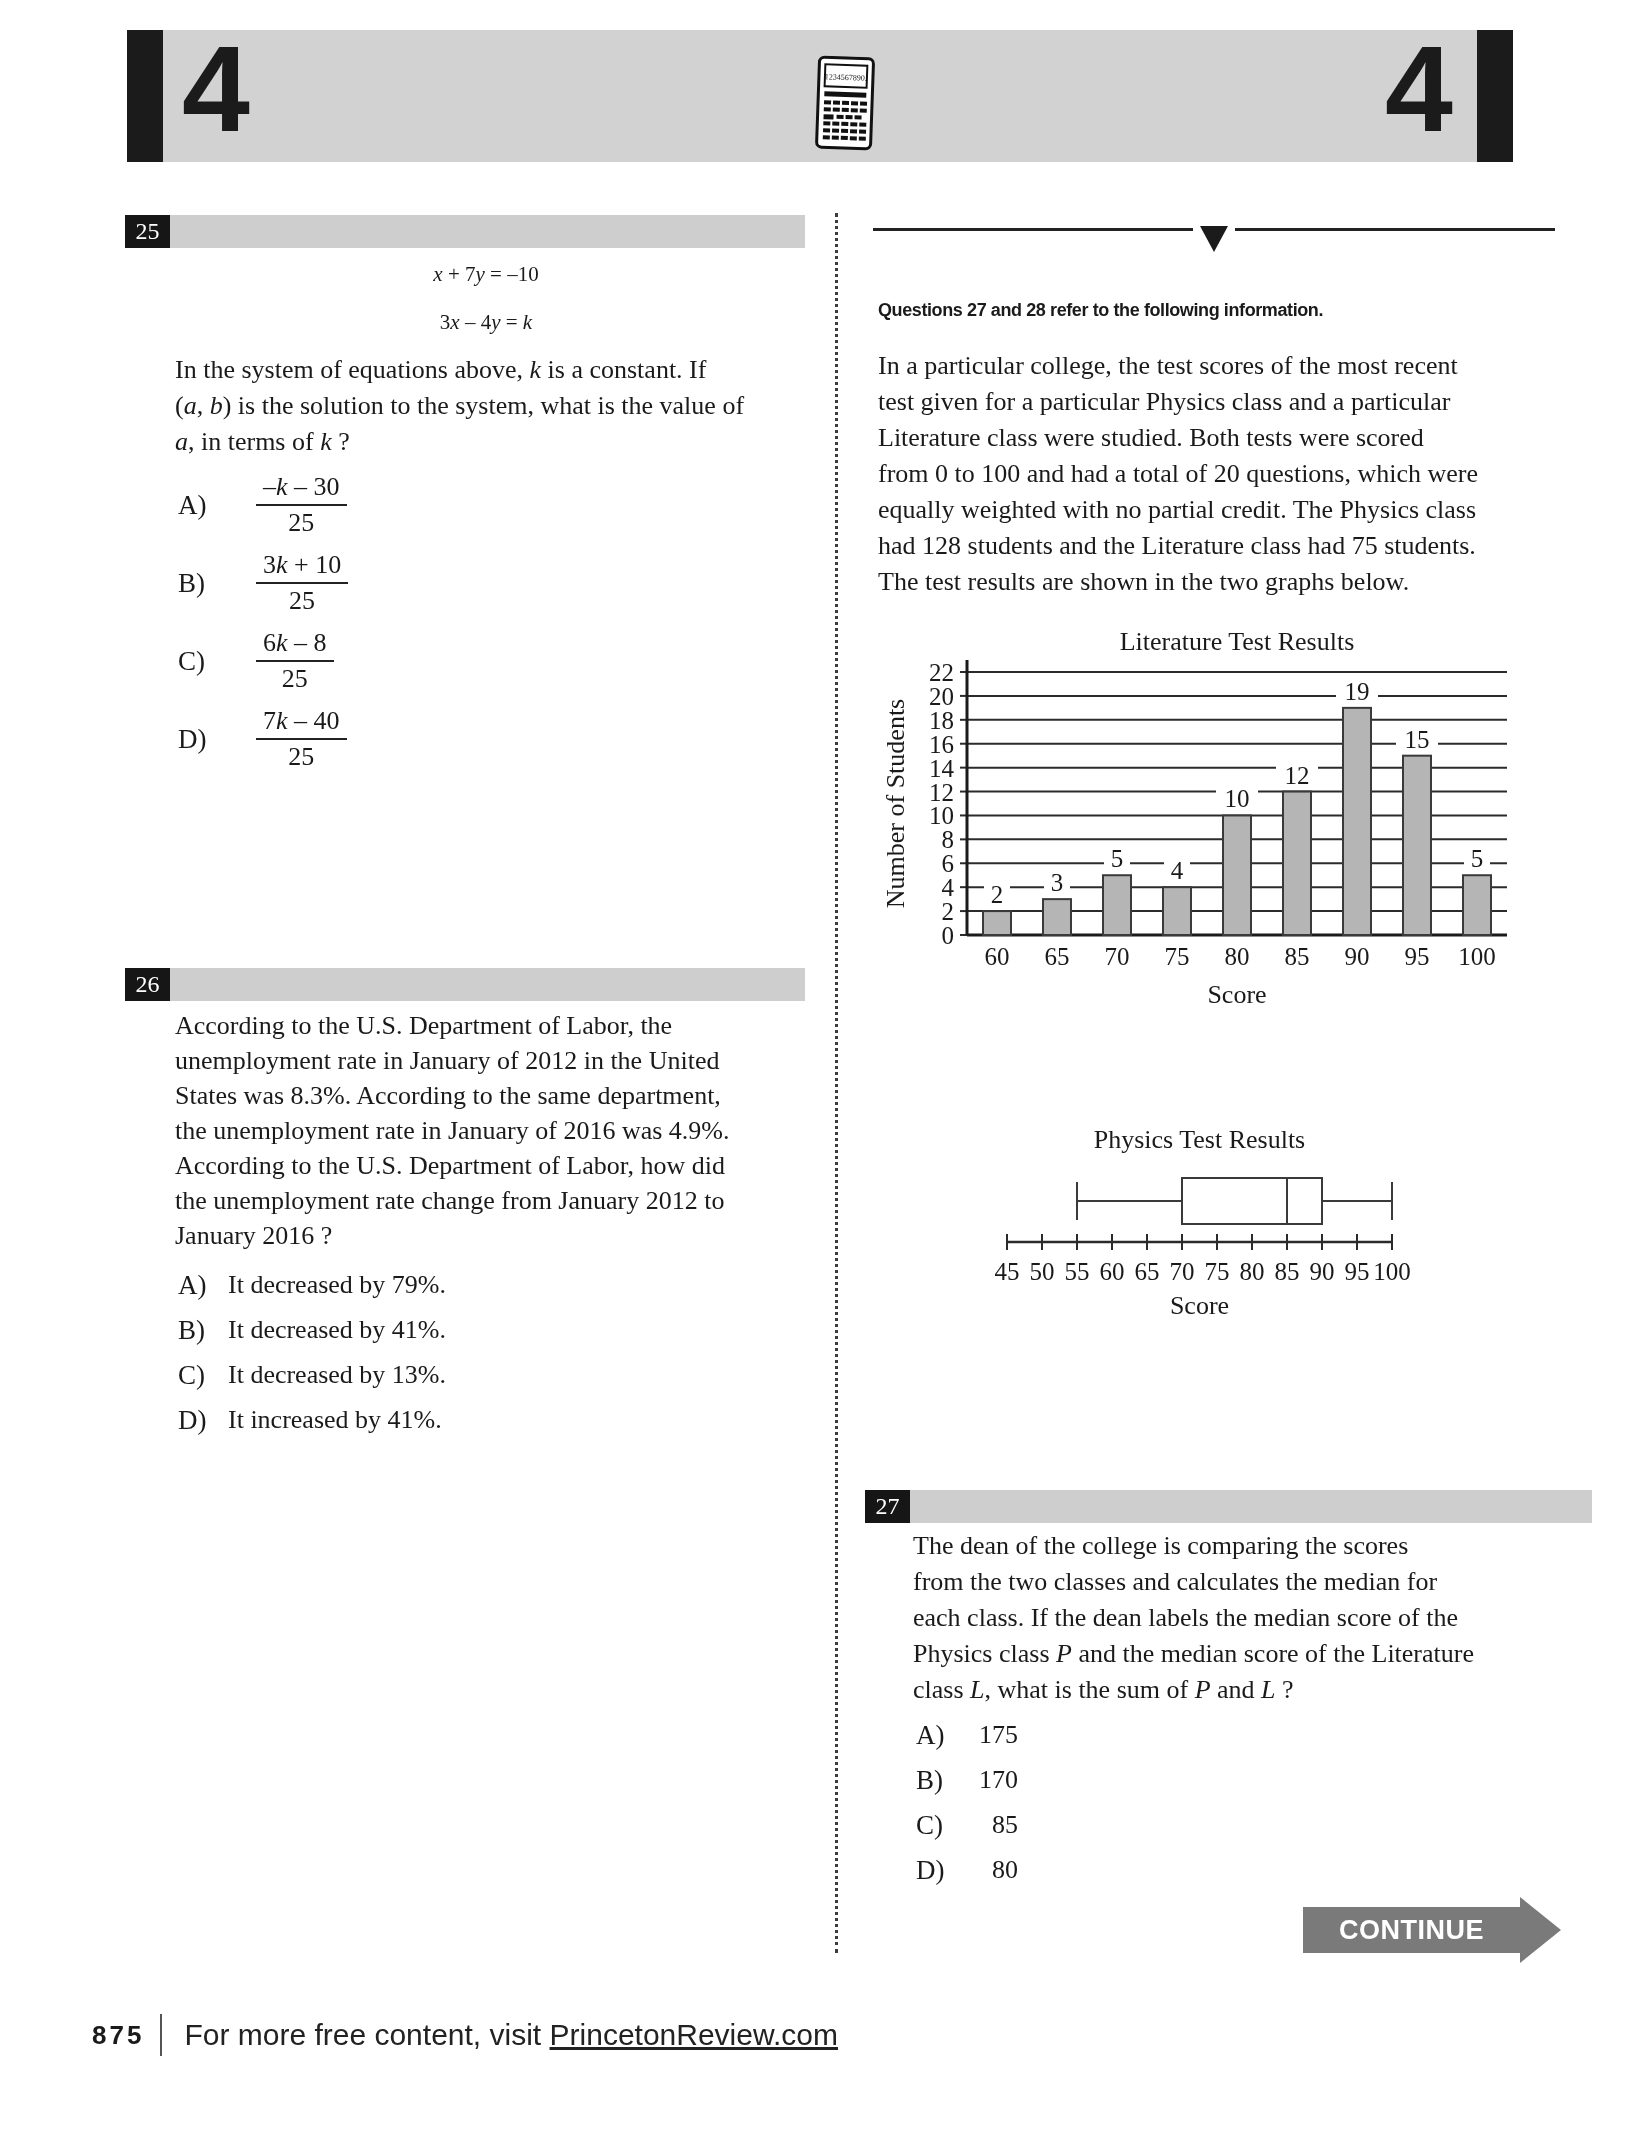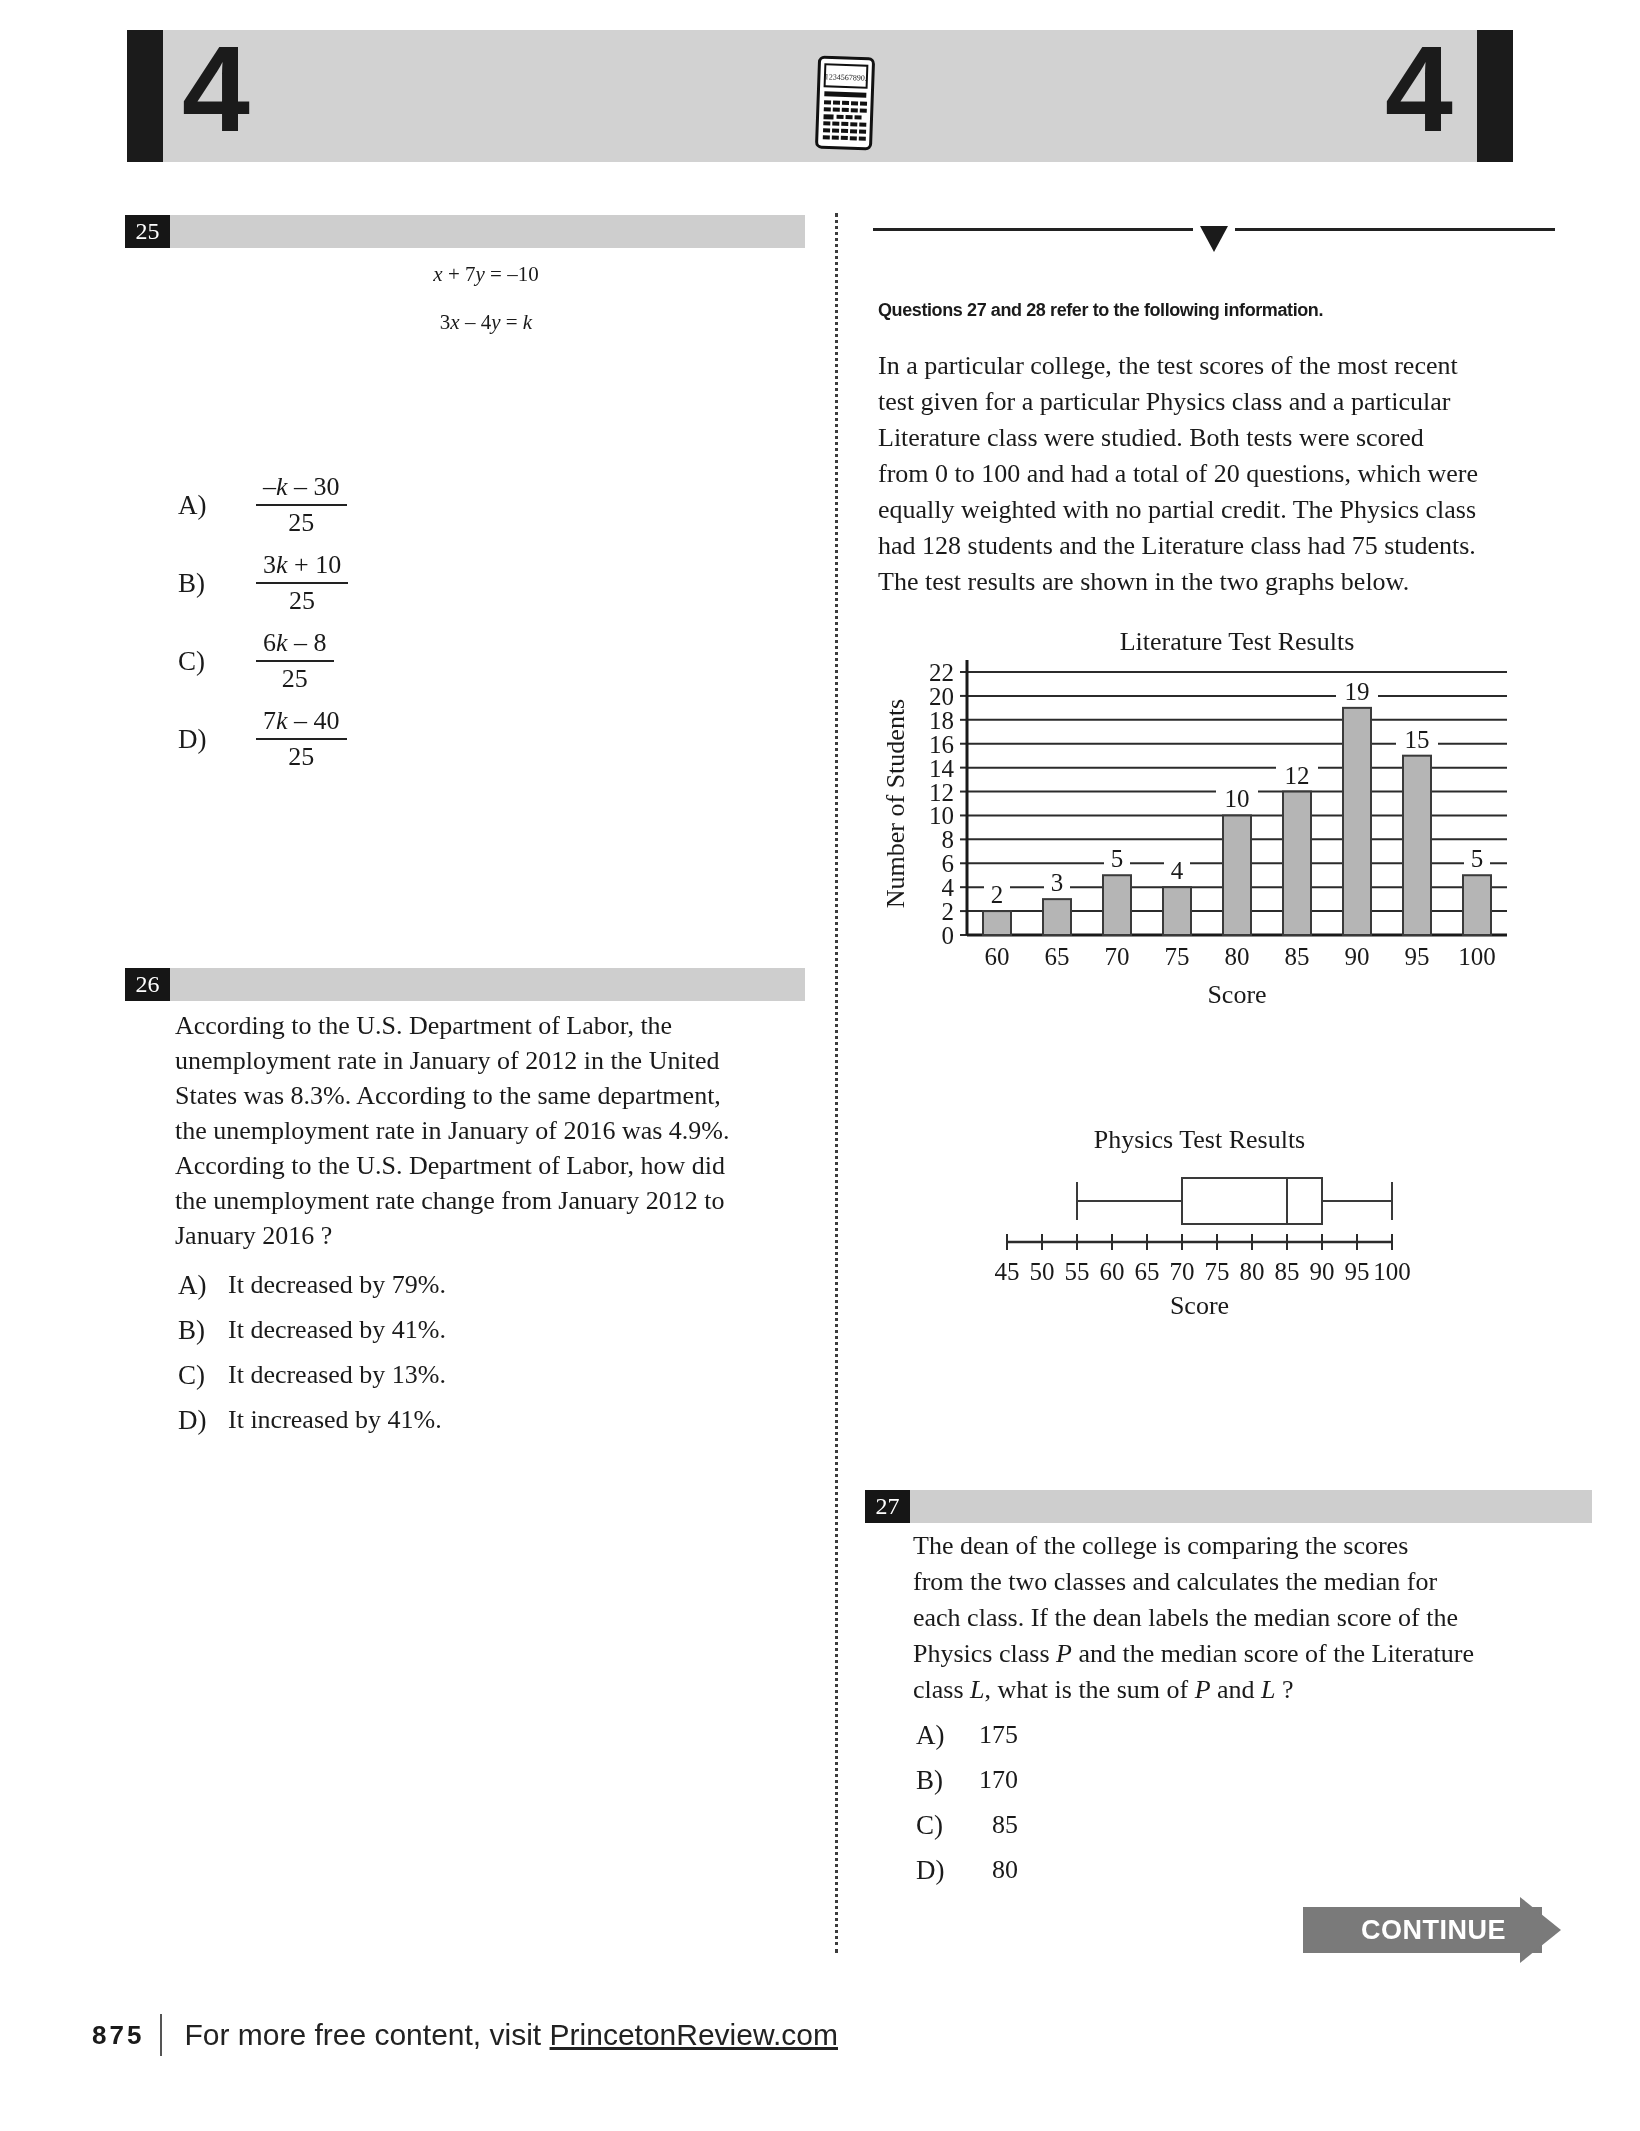--- a/index.html
+++ b/index.html
@@ -31,21 +31,21 @@
   #col-divider{position:absolute;left:835px;top:213px;height:1740px;width:0;border-left:3px dotted #3c3c3c;}
   
   .rule-seg{position:absolute;top:228px;height:3px;background:#222;}
   #rule-triangle{position:absolute;left:1200px;top:226px;width:0;height:0;
      border-left:14px solid transparent;border-right:14px solid transparent;border-top:26px solid #1b1b1b;}
   #info-heading{position:absolute;left:878px;top:300px;width:676px;font-weight:700;font-size:18px;
      letter-spacing:-0.4px;}
   
   #continue-btn{position:absolute;left:1303px;top:1897px;width:257px;height:66px;cursor:pointer;}
   #continue-body{position:absolute;left:0;top:10px;width:217px;height:46px;background:#7a7a7a;
-     color:#fff;font-weight:700;font-size:27px;letter-spacing:0.5px;text-align:center;line-height:46px;padding-left:22px;}
+     color:#fff;font-weight:700;font-size:27px;letter-spacing:0.5px;text-align:center;line-height:46px;}
   #continue-head{position:absolute;left:217px;top:0;width:0;height:0;
      border-top:33px solid transparent;border-bottom:33px solid transparent;border-left:41px solid #7a7a7a;}
   
   #footer{position:absolute;left:92px;top:2014px;display:flex;align-items:center;}
   #footer-page{font-weight:700;font-size:26px;letter-spacing:3px;}
   #footer-sep{width:2px;height:42px;background:#555;margin:0 22px 0 16px;}
   #footer-text{font-size:30px;color:#222;}
   #footer-text a{color:#222;text-decoration:underline;cursor:pointer;}
   svg text{font-family:"Liberation Serif","DejaVu Serif",serif;fill:#1a1a1a;}
 </style>
@@ -100,20 +100,21 @@
 
   <div id="col-divider"></div>
 
   <div class="qbar" style="left:125px;top:215px;width:680px;">
     <div class="qnum">25</div>
   </div>
   <div style="position:absolute;left:175px;top:258px;width:622px;">
     <div class="eqline"><i>x</i> + 7<i>y</i> = –10</div>
     <div class="eqline" style="margin-top:16px;">3<i>x</i> – 4<i>y</i> = <i>k</i></div>
   </div>
+  <div class="serif26" style="position:absolute;left:175px;top:352px;width:640px;">In the system of equations above, <i>k</i> is a constant. If<br>(<i>a</i>, <i>b</i>) is the solution to the system, what is the value of<br><i>a</i>, in terms of <i>k</i> ?</div>
   <div style="position:absolute;left:178px;top:472px;">
     <div class="frac-row">
       <span class="choice-letter">A)</span>
       <span class="frac">
         <span class="num" style="display:block;">–<i>k</i> – 30</span>
         <span class="den" style="display:block;">25</span>
       </span>
     </div>
     <div class="frac-row">
       <span class="choice-letter">B)</span>

